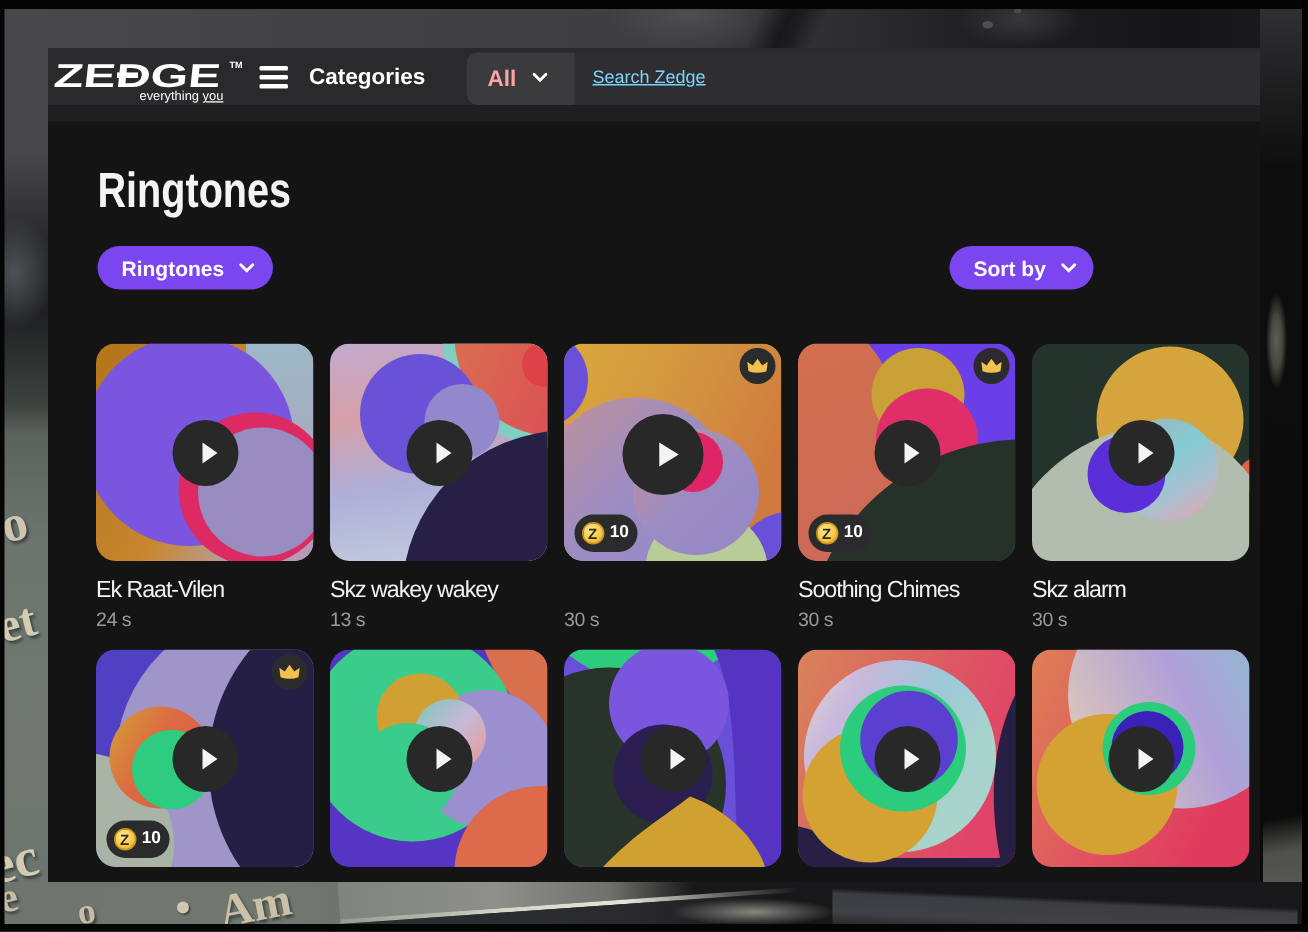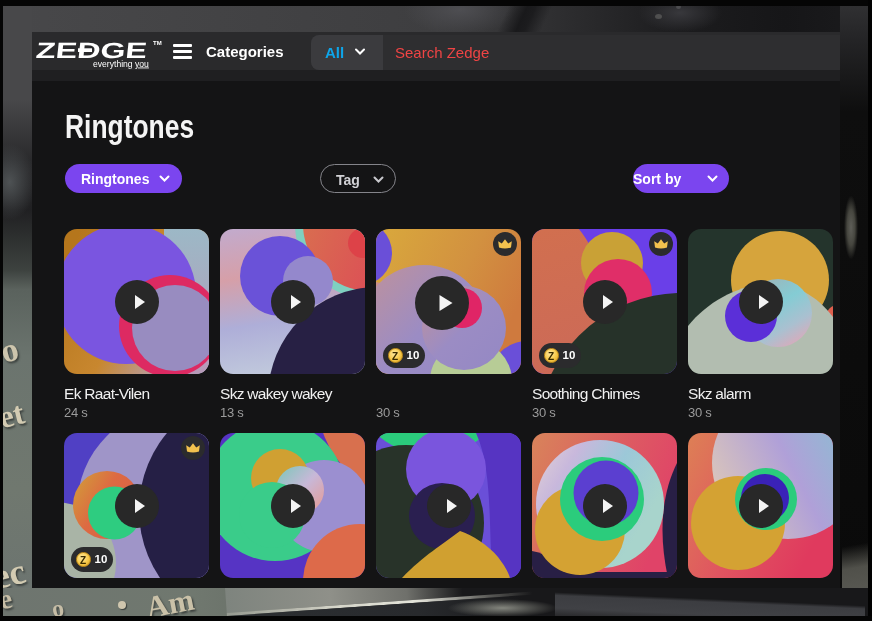--- a/index.html
+++ b/index.html
@@ -14,23 +14,23 @@
   
   #panel { position:absolute; left:32px; top:32px; width:808px; height:556px;
     background:#141415; overflow:hidden; }
   #hdr { position:absolute; left:0; top:0; width:808px; height:38px; background:#2a2a2c; }
   #substrip { position:absolute; left:0; top:38px; width:808px; height:11px; background:#1f1f21; }
 
   
   #search { position:absolute; left:279px; top:3px; width:529px; height:35px;
     background:#2e2e30; border-radius:8px 0 0 8px; }
   #allblock { position:absolute; left:0; top:0; width:72px; height:35px;
-    background:#3b3b3e; border-radius:8px 0 0 8px; color:#0ea5e9; }
+    background:#3b3b3e; border-radius:8px 0 0 8px; color:#fca5a5; }
   #allblock span { position:absolute; left:14px; top:9px; font-size:15px; font-weight:bold; }
-  #searchph { position:absolute; left:84px; top:9px; font-size:15px; color:#ef4444; }
+  #searchph { position:absolute; left:84px; top:9px; font-size:12px; color:#7dd3fc;text-decoration:underline; }
 
   .chev { display:inline-block; width:9px; height:9px; position:absolute; }
   .chev svg { display:block; }
 
   
   #burger { position:absolute; left:141px; top:12px; width:19px; height:16px; }
   #burger div { position:absolute; left:0; width:19px; height:3.1px; background:#fff; border-radius:1px; }
   #cats { position:absolute; left:174px; top:11px; font-size:15px; font-weight:bold; color:#fff; }
 
   
@@ -146,30 +146,22 @@
     <div id="h1"><span>Ringtones</span></div>
 
     <div class="pill purple" style="left:33px; width:117px;">
         <span class="lbl" style="left:16px;">Ringtones</span>
       <span class="chev" style="right:14px;top:11px;">
           <svg width="11" height="8">
             <path d="M1.5 1.5 L5.5 5.5 L9.5 1.5" stroke="#fff" stroke-width="2" fill="none" stroke-linecap="round"></path>
           </svg>
         </span>
       </div>
-    <div class="pill line" style="left:288px; width:76px;">
-        <span class="lbl" style="left:15px;">Tag</span>
-      <span class="chev" style="right:13px;top:11px;">
-          <svg width="11" height="8">
-            <path d="M1.5 1.5 L5.5 5.5 L9.5 1.5" stroke="#c9c9cd" stroke-width="2" fill="none" stroke-linecap="round"></path>
-          </svg>
-        </span>
-      </div>
     <div class="pill purple" style="left:601px; width:96px;">
-        <span class="lbl" style="left:0;">Sort by</span>
+        <span class="lbl" style="left:16px;">Sort by</span>
       <span class="chev" style="right:13px;top:11px;">
           <svg width="11" height="8">
             <path d="M1.5 1.5 L5.5 5.5 L9.5 1.5" stroke="#fff" stroke-width="2" fill="none" stroke-linecap="round"></path>
           </svg>
         </span>
       </div>
 
     <div class="tile" id="t1" style="left:32px; top:197px;">
       <svg width="145" height="145" viewBox="0 0 145 145">
         <defs>

